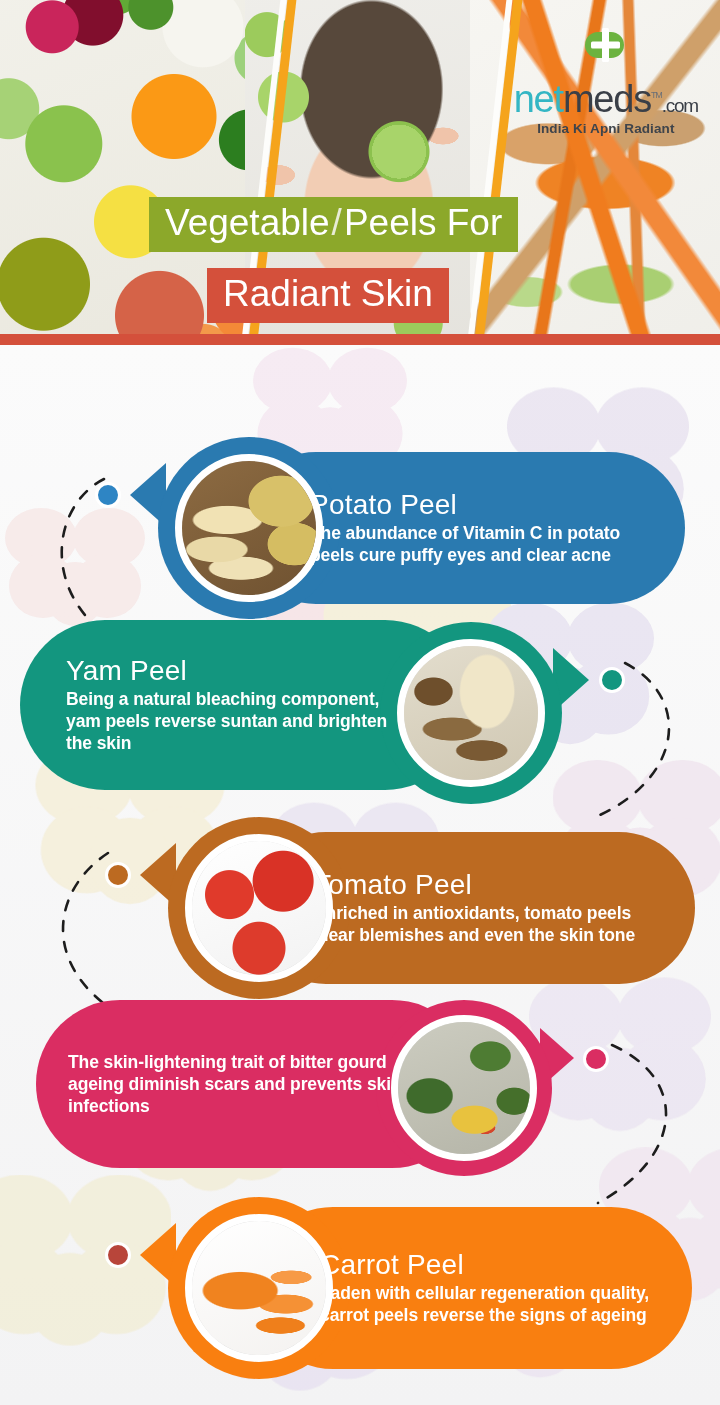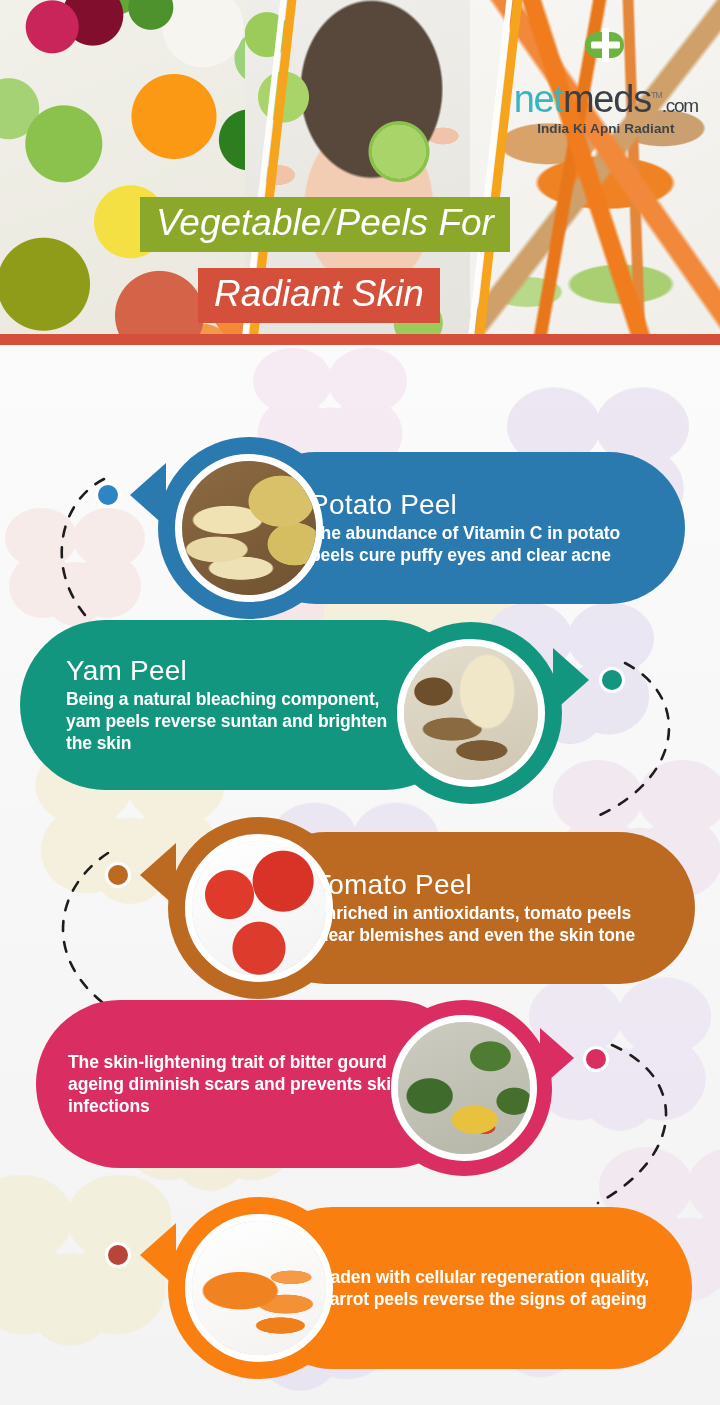--- a/index.html
+++ b/index.html
@@ -88,21 +88,21 @@
   #logo { position: absolute; top: 22px; right: 22px; text-align: center; }
   #logo-mark { width: 62px; height: 46px; margin: 0 auto 2px; position: relative; }
   #logo-wordmark { font-size: 38px; letter-spacing: -1.2px; color:#3b3f46; font-weight: 400; line-height: 1; position: relative; margin-top: 12px;}
   #logo-wordmark .net { color: #34b6c4; }
   #logo-wordmark .meds { color: #3a3f47; }
   #logo-wordmark .dotcom { font-size: 19px; color:#3a3f47; }
   #logo-tm { font-size: 9px; vertical-align: super; color:#6a6f77; }
   #logo-tag { font-size: 13.5px; color:#3f444b; font-weight: 700; margin-top: 3px; letter-spacing:.1px;}
 
   
-  #title-wrap { position:absolute; left: 140px; bottom: 22px; z-index: 5; font-style: italic; }
+  #title-wrap { position:absolute; left: 149px; bottom: 22px; z-index: 5; }
   .band { display: inline-block; color:#fff; font-size: 37px; line-height: 1.0; padding: 7px 16px 11px; white-space: nowrap; font-weight: 400;}
   #band-green { background: #8CA82A; }
   #band-green .slash { color:#e8ecd6; font-weight:300; padding:0 2px;}
   #band-red { background: #D4503B; margin-top: 16px; margin-left: 58px; }
   #red-rule { position:absolute; left:0; bottom:0; width:720px; height:11px; background:#D4503B; z-index: 6;}
 
   
   #body { position: absolute; top: 345px; left: 0; width: 720px; height: 1060px;
           background: linear-gradient(180deg,#fbfbfb 0%, #f3f3f4 100%); overflow: hidden; }
 
@@ -313,20 +313,21 @@
         <div class="img img-gourd"></div>
       </div>
       <div class="dot" style="left:583px; top:76px; background:#DA2D62;"></div>
     </div>
 
     <div class="card" id="card-carrot" style="left:0; top:820px; width:720px; height:200px;">
       <div class="tail" style="left:140px; top:58px; border-top:32px solid transparent; border-bottom:32px solid transparent; border-right:36px solid #F97F10;"></div>
       <div class="ring" style="left:168px; top:32px; background:#F97F10;"></div>
       <div class="bubble" style="position:absolute; left:252px; top:42px; width:440px; height:162px; background:#F97F10; border-radius:81px;">
         <div class="txt" style="padding-left:68px; padding-right:18px;">
+          <div class="title">Carrot Peel</div>
           <div class="desc">Laden with cellular regeneration quality, carrot peels reverse the signs of ageing</div>
         </div>
       </div>
       <div class="photo" style="left:185px; top:49px;">
         <div class="img img-carrot"></div>
       </div>
       <div class="dot" style="left:105px; top:77px; background:#B8453A;"></div>
     </div>
 
   </div>

